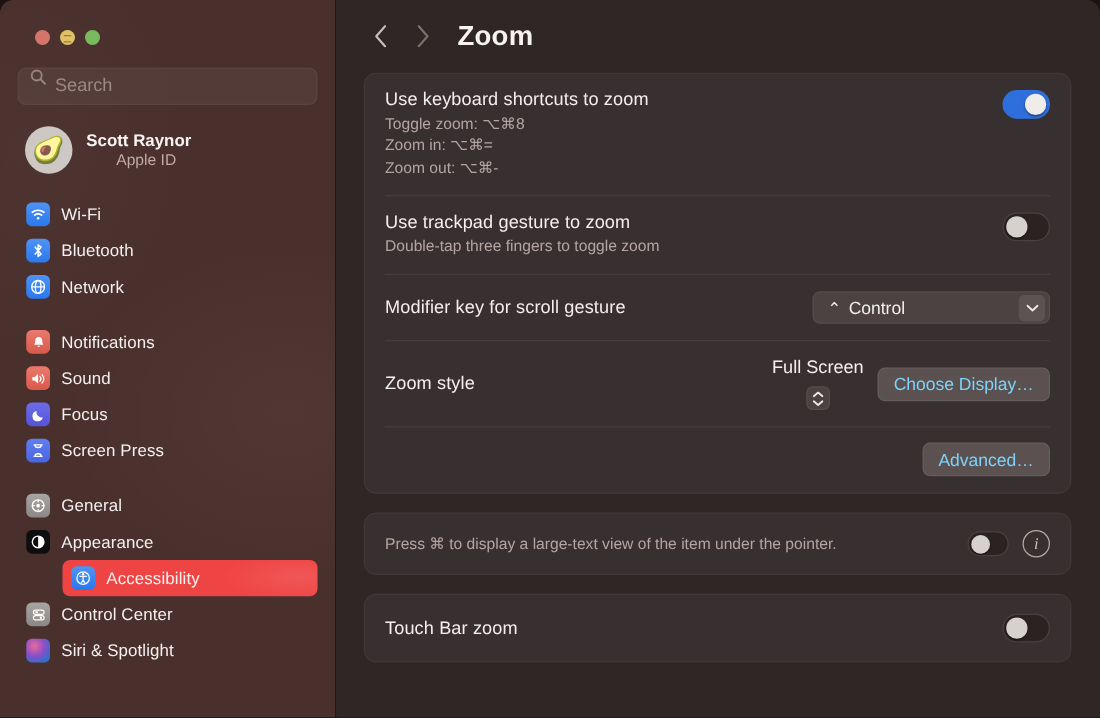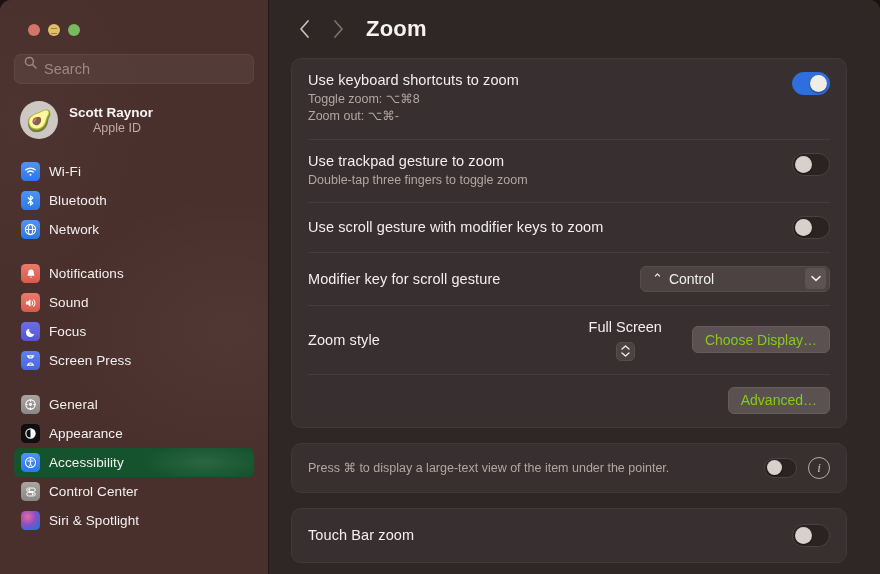--- a/index.html
+++ b/index.html
@@ -121,21 +121,21 @@
 
   .nav-item {
     display: flex;
     align-items: center;
     gap: 9px;
     height: 29px;
     padding: 0 7px;
     border-radius: 6px;
     position: relative;
   }
-  .nav-item.selected { background: #14532d; }
+  .nav-item.selected { background: #ef4444; margin-left: 36px; }
   .nav-item.selected::after {
     content: "";
     position: absolute;
     inset: 0;
     border-radius: 6px;
     background: radial-gradient(ellipse 90px 28px at 190px 14px, rgba(255,255,255,0.10), transparent 70%);
     pointer-events: none;
   }
   .nav-label {
     font-size: 13.5px;
@@ -192,21 +192,21 @@
   .page-title {
     font-size: 22px;
     font-weight: bold;
     color: #f6f2f1;
     margin-left: 9px;
     letter-spacing: 0.2px;
   }
 
   .scroll-area {
     height: 516px;
-    padding: 0 33px 0 22px;
+    padding: 0 23px 0 22px;
     overflow: hidden;
   }
 
   .card {
     background: #383030;
     border: 1px solid #413938;
     border-radius: 10px;
     margin-bottom: 15px;
     padding: 0 16px;
   }
@@ -338,24 +338,23 @@
 
   .push-btn {
     height: 27px;
     background: #5a5150;
     border: 1px solid #655c5b;
     border-radius: 6px;
     padding: 0 12px;
     display: flex;
     align-items: center;
     font-size: 14px;
-    color: #84cc16;
+    color: #7dd3fc;
     white-space: nowrap;
     font-family: "Liberation Sans", sans-serif;
-    margin-left: 19px;
   }
 
   .row.btn-row {
     justify-content: flex-end;
     padding: 12px 0 13px 0;
   }
   .row.adv-row { border-top: 1px solid #453d3c; }
   .mono-key { font-family: "Liberation Sans", sans-serif; }
 </style>
 </head>
@@ -526,20 +525,21 @@
 
     <div class="scroll-area">
 
       <div class="card">
 
         <div class="row">
           <div class="row-text">
             <div class="row-title">Use keyboard shortcuts to zoom</div>
             <div class="row-sub">
               <div class="mono-key">Toggle zoom: ⌥⌘8</div>
+              <div class="mono-key">Zoom in: ⌥⌘=</div>
               <div class="mono-key">Zoom out: ⌥⌘-</div>
             </div>
           </div>
           <div class="row-right">
             <div class="toggle on">
                 <div class="knob"></div>
               </div>
           </div>
         </div>
 
@@ -550,30 +550,20 @@
               <div>Double-tap three fingers to toggle zoom</div>
             </div>
           </div>
           <div class="row-right">
             <div class="toggle">
                 <div class="knob"></div>
               </div>
           </div>
         </div>
 
-        <div class="row center">
-          <div class="row-text">
-            <div class="row-title">Use scroll gesture with modifier keys to zoom</div>
-          </div>
-          <div class="row-right">
-            <div class="toggle">
-                <div class="knob"></div>
-              </div>
-          </div>
-        </div>
 
         <div class="row center">
           <div class="row-text">
             <div class="row-title">Modifier key for scroll gesture</div>
           </div>
           <div class="row-right">
             <div class="popup">
               <span class="popup-label">
                 <span class="popup-sym">⌃</span>
                 <span>Control</span>

